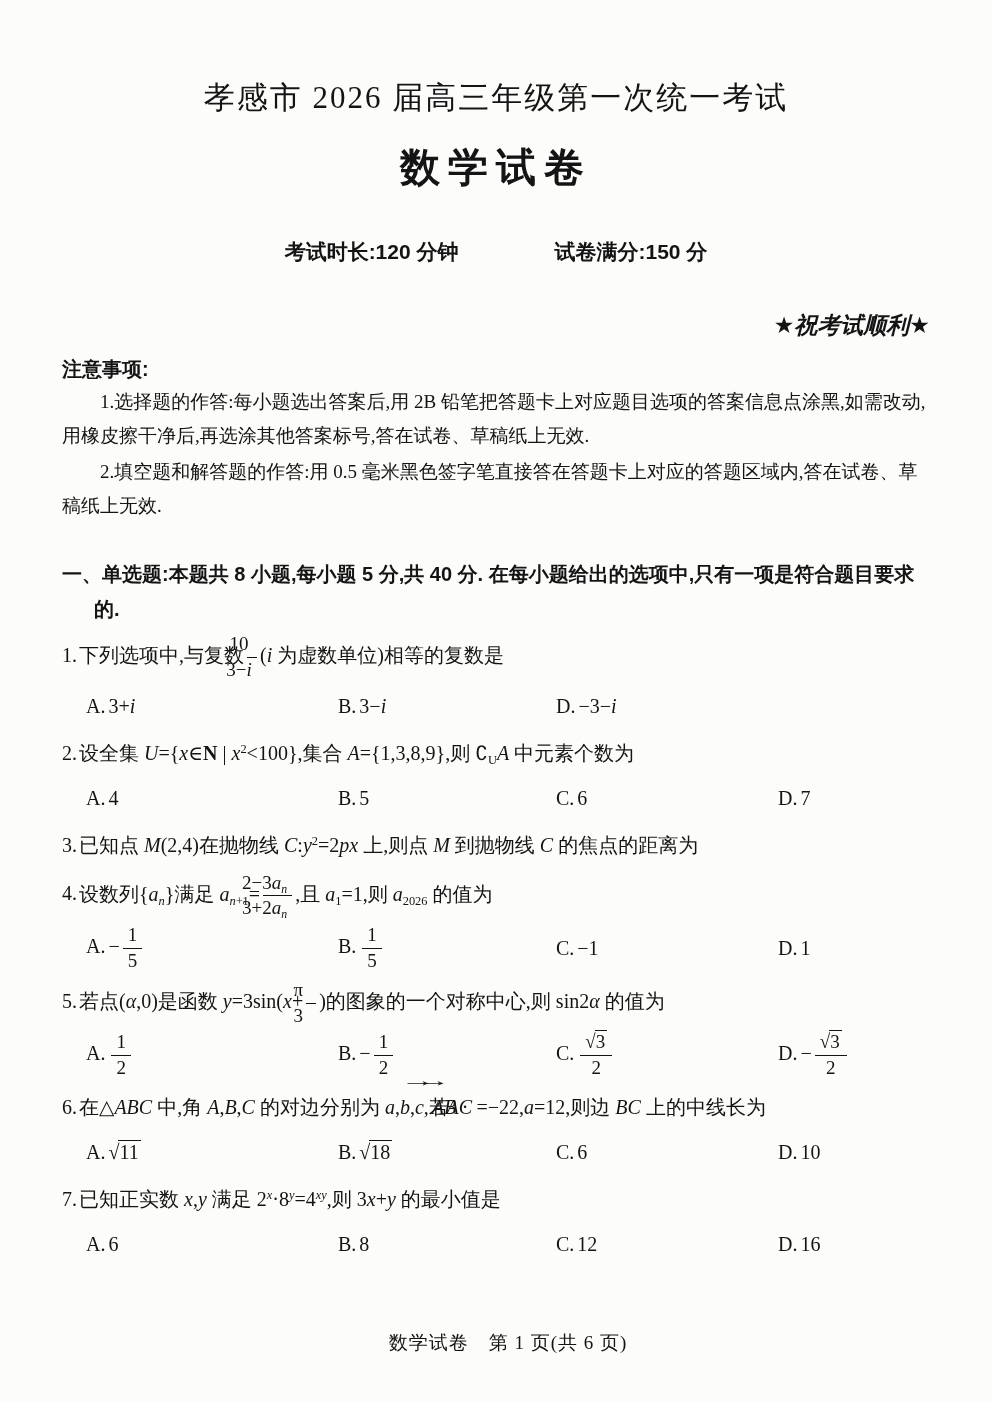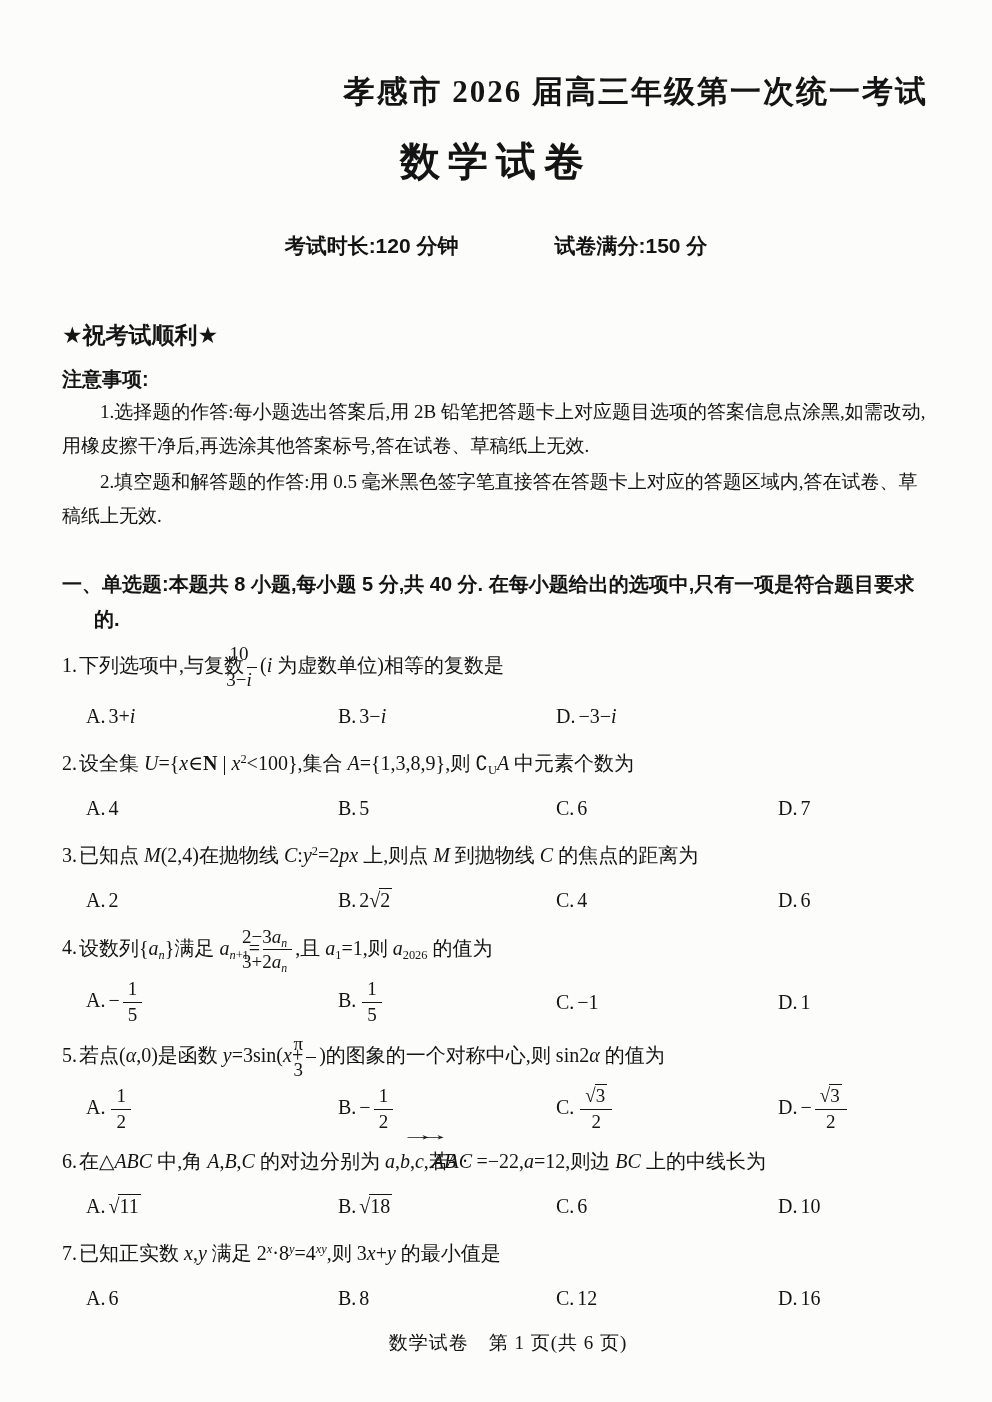--- a/index.html
+++ b/index.html
@@ -4,35 +4,35 @@
 <style>
   html,body{margin:0;padding:0;background:#e8e8e6;}
   .page{
     position:relative;width:992px;height:1402px;margin:0 auto;
     background:#fcfcfa;color:#141414;overflow:hidden;
     font-family:"Liberation Serif","DejaVu Serif",serif;
     font-size:20px;
   }
   .content{padding:0 62px;}
   .exam-title{
-    padding-top:72px;text-align:right;font-size:31px;font-weight:bold;
-    letter-spacing:2px;line-height:36px;margin:2px;
+    padding-top:72px;text-align:center;font-size:31px;font-weight:normal;
+    letter-spacing:2px;line-height:36px;margin:8px;
   }
   .paper-title{
     margin:28px 0 0;text-align:center;font-size:40px;font-weight:bold;
     letter-spacing:8px;line-height:48px;
   }
   .info-row{
     margin-top:46px;display:flex;justify-content:center;gap:96px;
     font-size:21px;font-weight:bold;line-height:28px;
     font-family:"Liberation Sans","DejaVu Sans",sans-serif;
   }
   .blessing{
-    margin-top:60px;text-align:left;font-size:23px;font-weight:bold;
-    line-height:30px;font-family:"Liberation Sans","DejaVu Sans",sans-serif;
+    margin-top:44px;text-align:right;font-size:23px;font-weight:bold;
+    line-height:30px;font-family:"Liberation Sans","DejaVu Sans",sans-serif;font-style:italic;
   }
   .notice-title{
     margin-top:15px;font-size:20px;font-weight:bold;line-height:28px;
     font-family:"Liberation Sans","DejaVu Sans",sans-serif;
   }
   .notice-para{margin:2px 0 0;font-size:19px;line-height:34px;text-indent:2em;}
   .section-heading{
     margin-top:34px;font-size:20px;font-weight:bold;line-height:35px;
     font-family:"Liberation Sans","DejaVu Sans",sans-serif;
     padding-left:32px;text-indent:-32px;
@@ -104,26 +104,20 @@
           <div class="stem"><span class="qnum">2.</span>设全集 <span class="mi">U</span>={<span class="mi">x</span>∈<span class="mb">N</span> | <span class="mi">x</span><sup>2</sup>&lt;100},集合 <span class="mi">A</span>={1,3,8,9},则 ∁<sub>U</sub><span class="mi">A</span> 中元素个数为</div>
           <div class="options">
             <div class="option"><span class="olabel">A.</span>4</div>
             <div class="option"><span class="olabel">B.</span>5</div>
             <div class="option"><span class="olabel">C.</span>6</div>
             <div class="option"><span class="olabel">D.</span>7</div>
           </div>
         </div>
         <div class="question">
           <div class="stem"><span class="qnum">3.</span>已知点 <span class="mi">M</span>(2,4)在抛物线 <span class="mi">C</span>:<span class="mi">y</span><sup>2</sup>=2<span class="mi">px</span> 上,则点 <span class="mi">M</span> 到抛物线 <span class="mi">C</span> 的焦点的距离为</div>
-          <div class="options">
-            <div class="option"><span class="olabel">A.</span>2</div>
-            <div class="option"><span class="olabel">B.</span>2<span class="sqrt"><span class="rad">√</span><span class="radicand">2</span></span></div>
-            <div class="option"><span class="olabel">C.</span>4</div>
-            <div class="option"><span class="olabel">D.</span>6</div>
-          </div>
         </div>
         <div class="question">
           <div class="stem"><span class="qnum">4.</span>设数列{<span class="mi">a</span><sub><span class="mi">n</span></sub>}满足 <span class="mi">a</span><sub><span class="mi">n</span>+1</sub>=<span class="frac"><span class="num">2−3<span class="mi">a</span><sub><span class="mi">n</span></sub></span><span class="den">3+2<span class="mi">a</span><sub><span class="mi">n</span></sub></span></span>,且 <span class="mi">a</span><sub>1</sub>=1,则 <span class="mi">a</span><sub>2026</sub> 的值为</div>
           <div class="options">
             <div class="option"><span class="olabel">A.</span>−<span class="frac"><span class="num">1</span><span class="den">5</span></span></div>
             <div class="option"><span class="olabel">B.</span><span class="frac"><span class="num">1</span><span class="den">5</span></span></div>
             <div class="option"><span class="olabel">C.</span>−1</div>
             <div class="option"><span class="olabel">D.</span>1</div>
           </div>
         </div>

